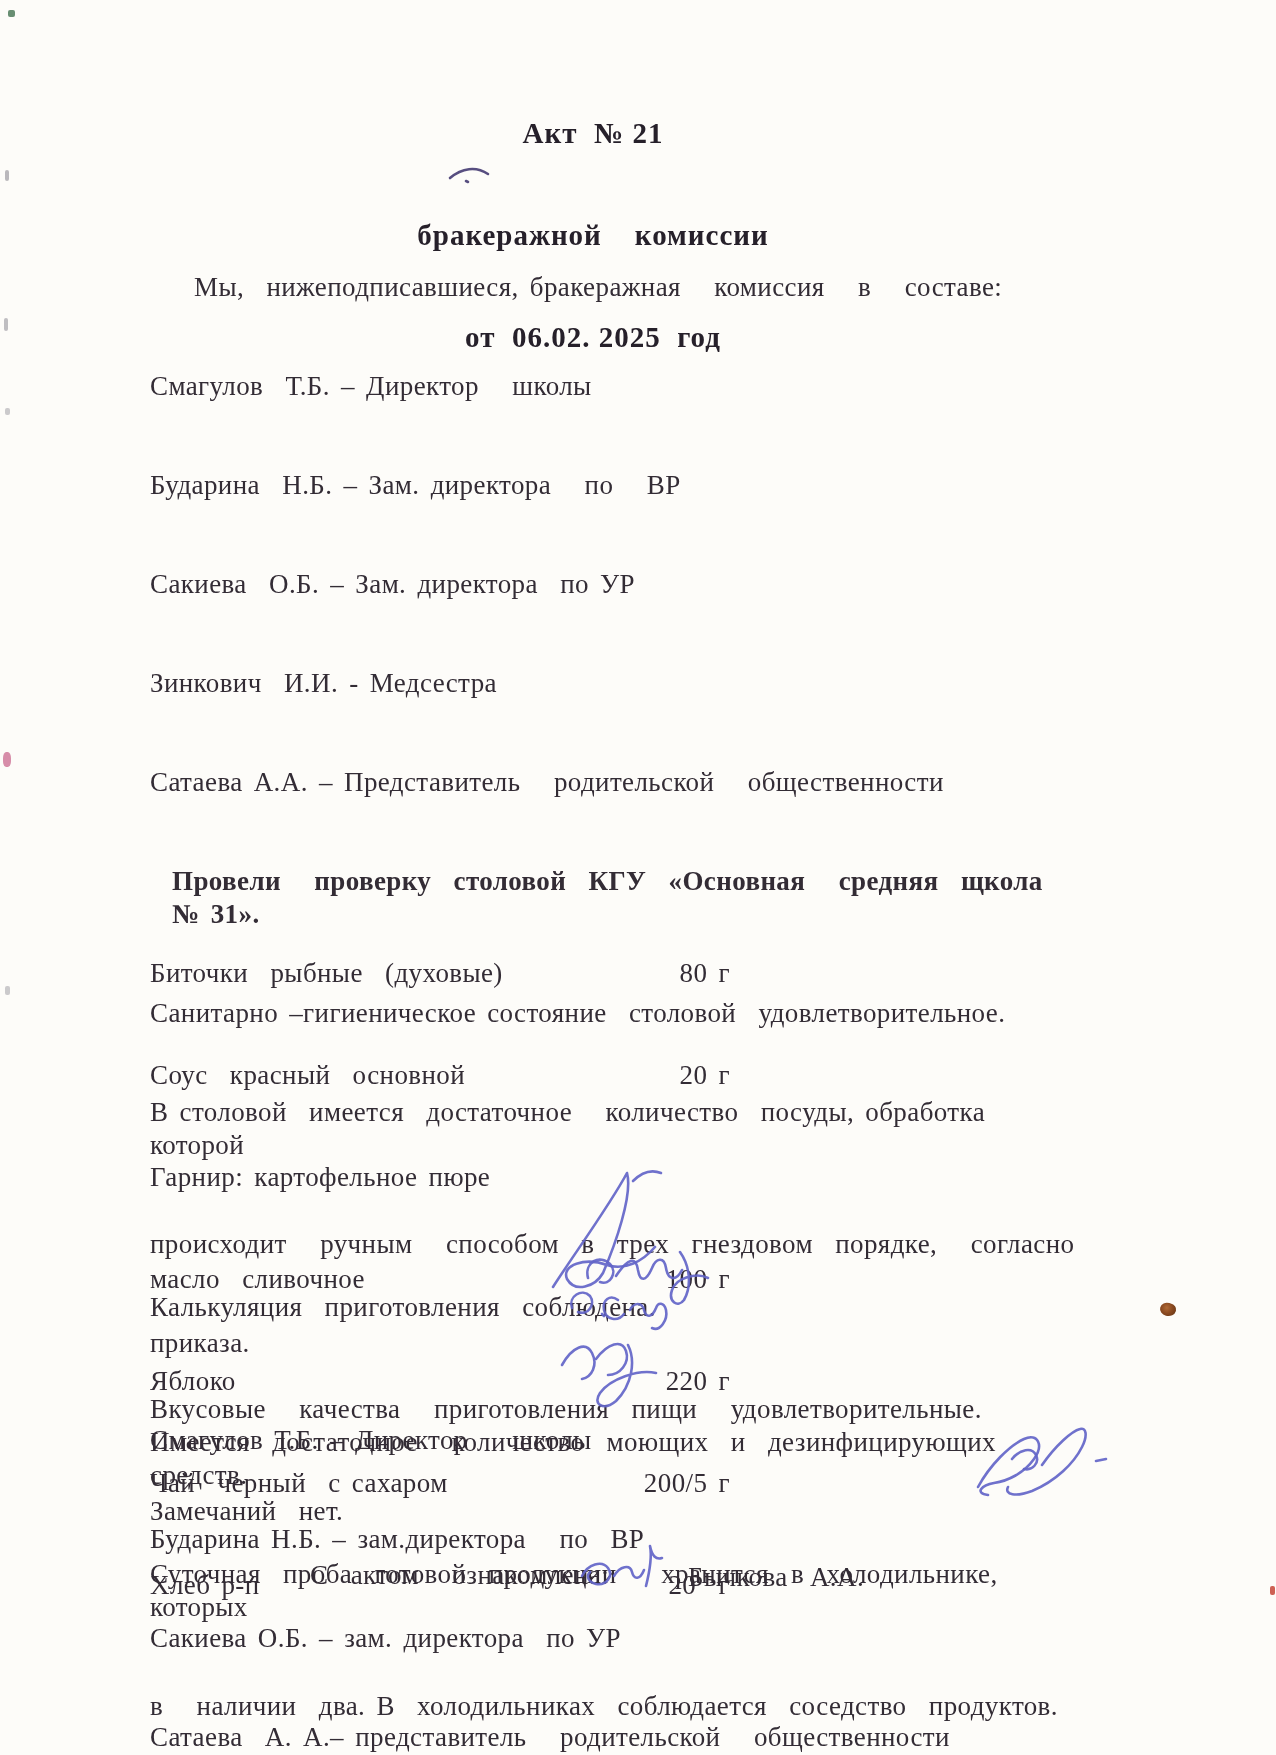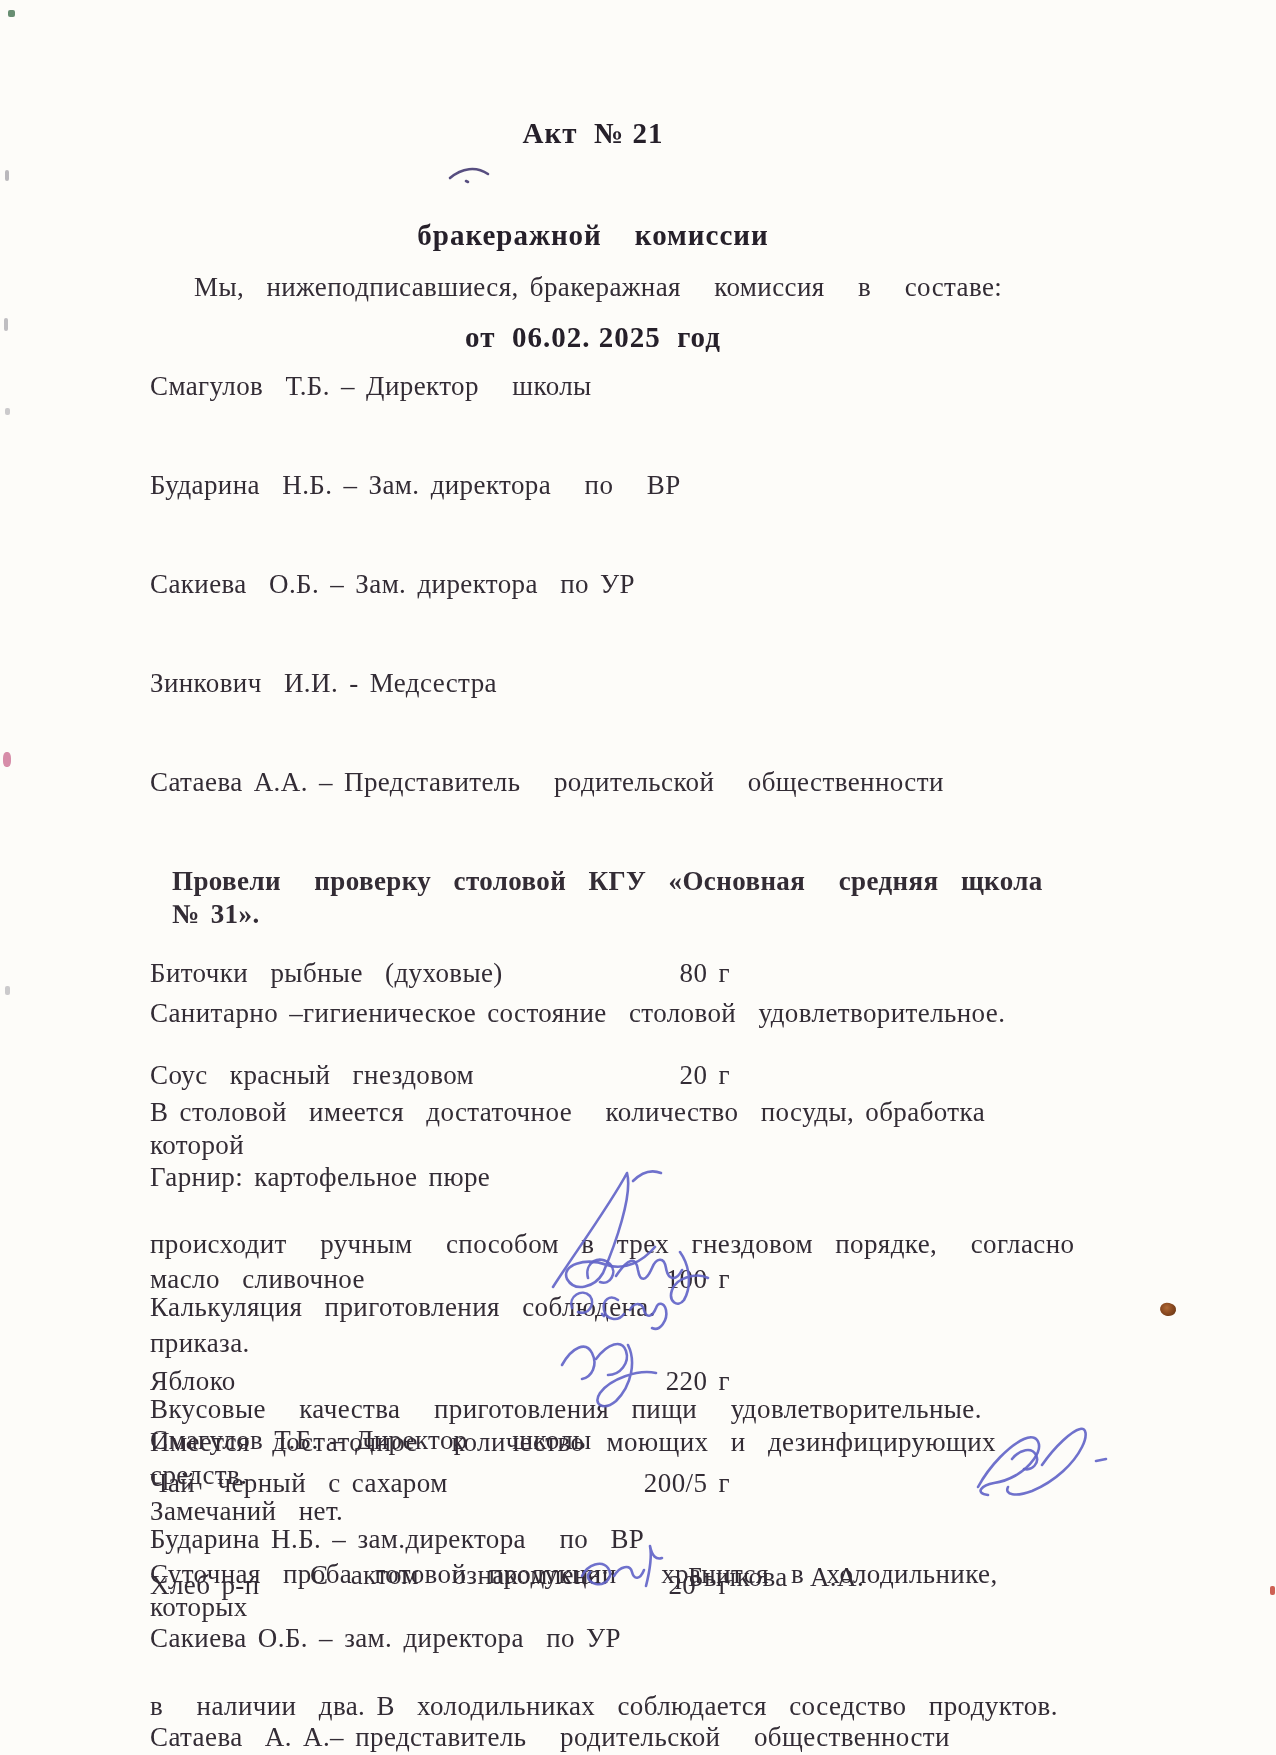--- a/index.html
+++ b/index.html
@@ -87,21 +87,21 @@
     
     
   </div>
 
   <div class="text-block menu-block">
     <div class="menu-row">
       <span class="menu-name">Биточки  рыбные  (духовые)</span>
       <span class="menu-amount">80 г</span>
     </div>
     <div class="menu-row">
-      <span class="menu-name">Соус  красный  гнездовом</span>
+      <span class="menu-name">Соус  красный  основной</span>
       <span class="menu-amount">20 г</span>
     </div>
     <div class="menu-row">
       <span class="menu-name">Гарнир: картофельное пюре</span>
       <span class="menu-amount"></span>
     </div>
     <div class="menu-row">
       <span class="menu-name">масло  сливочное</span>
       <span class="menu-amount">100 г</span>
     </div>

